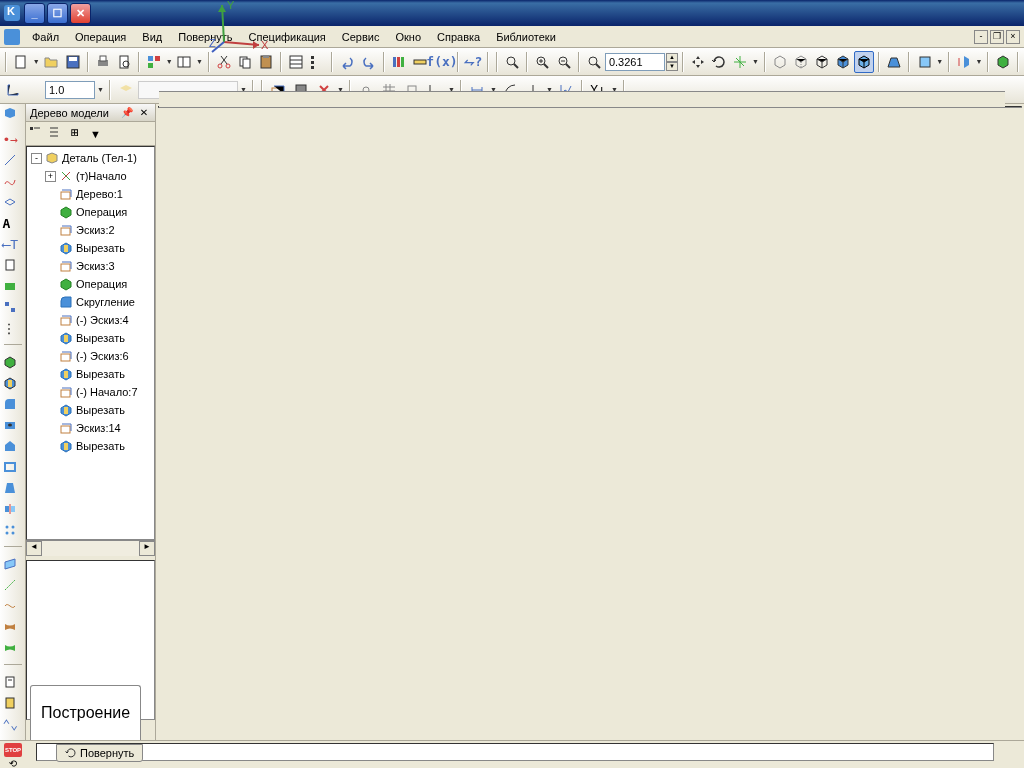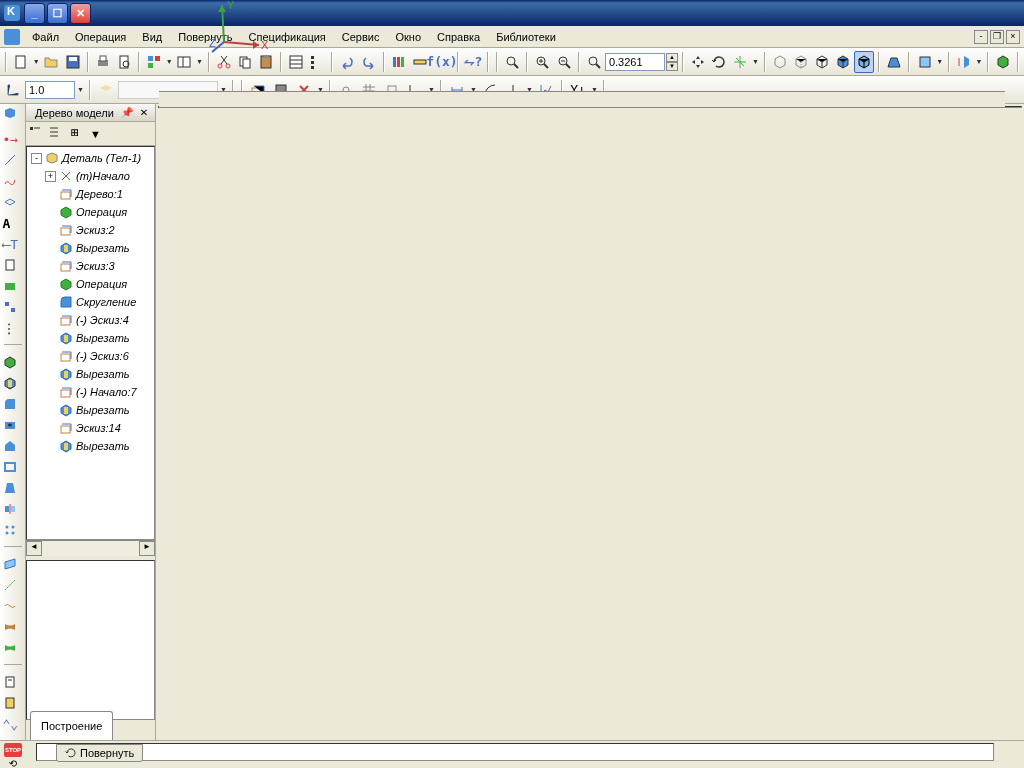--- a/index.html
+++ b/index.html
@@ -14,47 +14,47 @@
 .menubar { height: 22px; background: #ece9d8; display: flex; align-items: center; padding: 0 4px; border-bottom: 1px solid #aca899; }
 .menubar .mitem { padding: 2px 8px; cursor: default; }
 .menubar .spring { flex: 1; }
 .menubar .mdicnt { display: flex; gap: 2px; }
 .menubar .mdibtn { width: 14px; height: 14px; border: 1px solid #888; background: #ece9d8; font-size: 9px; text-align: center; line-height: 11px; }
 .toolbar { height: 28px; background: linear-gradient(to bottom, #fefefe, #e8e5d8); border-bottom: 1px solid #aca899; display: flex; align-items: center; padding: 0 2px; gap: 1px; }
 .toolbar .tbtn { width: 22px; height: 22px; border: 1px solid transparent; display: flex; align-items: center; justify-content: center; border-radius: 2px; }
 .toolbar .sep { width: 2px; height: 20px; border-left: 1px solid #aca899; border-right: 1px solid #fff; margin: 0 3px; }
 .toolbar .dropdown-arrow { width: 9px; display: flex; align-items: center; justify-content: center; font-size: 7px; color: #333; }
 .toolbar .zoom-input { width: 60px; height: 18px; border: 1px solid #7f9db9; background: white; padding: 0 3px; }
-.toolbar .num-input { width: 48px; height: 18px; border: 1px solid #7f9db9; background: white; padding: 0 3px; }
+.toolbar .num-input { width: 48px; height: 18px; border: 1px solid #7f9db9; background: white; padding: 0 3px; margin-left: 20px; }
 .toolbar2 .num-input { width: 50px; }
 .toolbar .spin { display: flex; flex-direction: column; }
 .toolbar .spinbtn { width: 12px; height: 9px; border: 1px solid #888; background: #ece9d8; font-size: 6px; text-align: center; line-height: 7px; }
 .main { display: flex; height: 636px; }
 .vtoolbar { width: 26px; background: linear-gradient(to right, #fefefe, #e8e5d8); border-right: 1px solid #aca899; display: flex; flex-direction: column; align-items: center; padding: 2px 0; gap: 1px; }
 .vtoolbar .tbtn { width: 20px; height: 20px; }
 .panel { width: 130px; background: #ece9d8; border-right: 1px solid #aca899; display: flex; flex-direction: column; }
 .panel-header { height: 18px; background: linear-gradient(to bottom, #f8f8f8, #d8d5c8); border-bottom: 1px solid #aca899; display: flex; align-items: center; padding: 0 4px; font-size: 11px; }
-.panel-header .ptitle { flex: 1; text-align: center; }
+.panel-header .ptitle { flex: 1; }
 .panel-header .pbtn { width: 14px; height: 14px; display: flex; align-items: center; justify-content: center; font-size: 10px; margin-left: 2px; }
 .panel-tb { height: 24px; background: #ece9d8; border-bottom: 1px solid #aca899; display: flex; align-items: center; padding: 0 2px; gap: 1px; }
 .panel-tb .tbtn { width: 18px; height: 18px; }
 .tree { flex: 1; background: white; border: 1px inset #888; overflow: auto; padding: 2px; }
 .tree-item { display: flex; align-items: center; height: 18px; white-space: nowrap; }
 .tree-item.root { padding-left: 2px; }
 .tree-item.l1 { padding-left: 16px; }
 .tree-item .exp { width: 11px; height: 11px; border: 1px solid #888; background: white; font-size: 9px; text-align: center; line-height: 9px; margin-right: 3px; }
 .tree-item .noexp { width: 14px; }
 .tree-item .ticon { width: 14px; height: 14px; margin-right: 3px; display: inline-flex; align-items: center; justify-content: center; }
-.tree-item .tlabel { font-size: 11px; font-style: italic; }
+.tree-item .tlabel { font-size: 11px; }
 .tree-scrollbar { height: 16px; background: #ece9d8; border-top: 1px solid #888; display: flex; }
 .tree-scrollbar .arrow { width: 16px; background: #ece9d8; border: 1px solid #888; font-size: 8px; text-align: center; }
 .tree-scrollbar .track { flex: 1; background: #f0ede0; }
 .tree-bottom { flex: 0 0 160px; background: white; border: 1px inset #888; margin-top: 4px; }
 .tab-bottom { height: 20px; background: #ece9d8; display: flex; align-items: flex-end; padding-left: 4px; }
-.tab-bottom .tab { padding: 8px 10px; background: white; border: 1px solid #888; border-bottom: none; border-radius: 3px 3px 0 0; font-size: 11px; }
+.tab-bottom .tab { padding: 18px 10px; background: white; border: 1px solid #888; border-bottom: none; border-radius: 3px 3px 0 0; font-size: 16px; }
 .viewport { flex: 1; position: relative; background: linear-gradient(to bottom, #6496c8 0%, #8ab4d8 30%, #d8e8f0 70%, #f0f4f8 100%); border: 1px inset #888; margin: 2px; }
 .model-svg { position: absolute; inset: 0; width: 100%; height: 100%; }
 .viewport .axis { position: absolute; left: 50px; bottom: 50px; }
 .viewport-scroll-v { position: absolute; right: 0; top: 0; bottom: 16px; width: 16px; background: #ece9d8; border-left: 1px solid #888; }
 .viewport-scroll-h { position: absolute; left: 0; right: 16px; bottom: 0; height: 16px; background: #ece9d8; border-top: 1px solid #888; }
 .cmd-tab { position: absolute; left: 56px; bottom: 18px; padding: 2px 8px; background: #ece9d8; border: 1px solid #888; border-radius: 0 0 3px 3px; display: flex; align-items: center; gap: 3px; }
 
 .ico { font-family: monospace; font-size: 13px; }
 svg.si { width: 14px; height: 14px; }
 .toolbar svg.si { width: 16px; height: 16px; }

